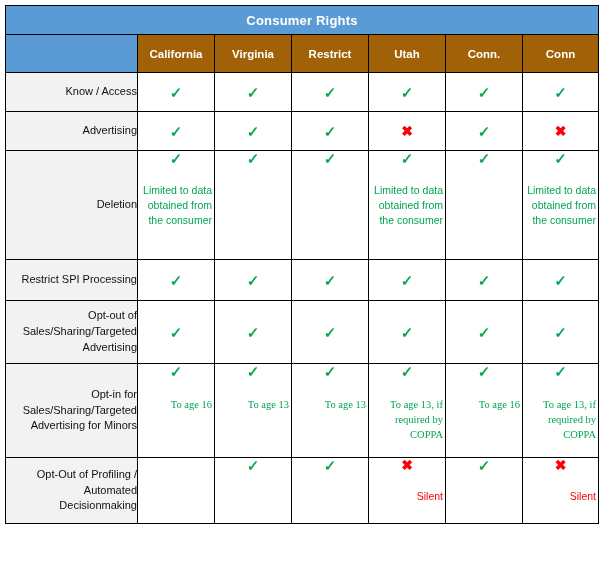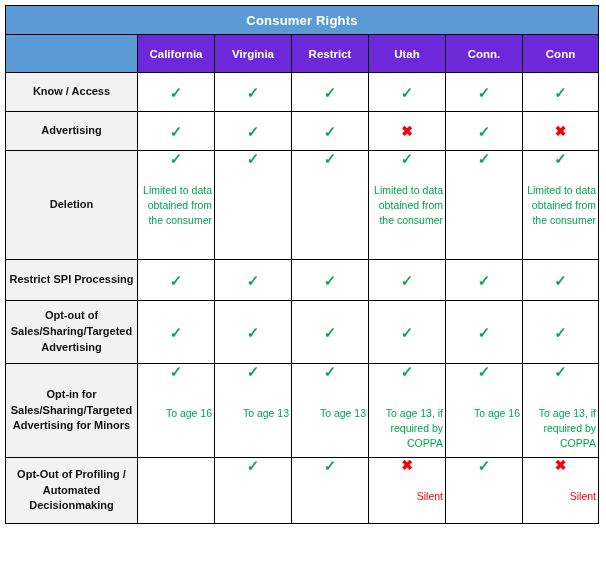--- a/index.html
+++ b/index.html
@@ -42,35 +42,35 @@
     text-align: center;
     height: 28px;
     letter-spacing: .2px;
   }
   
   .corner-cell {
     background: #5B9BD5;
     height: 37px;
   }
   .col-head {
-    background: #6d28d9;
+    background: #a16207;
     color: #ffffff;
     font-weight: bold;
     font-size: 11.5px;
     text-align: center;
     height: 37px;
     margin-top: 26px;
   }
   
   .row-label {
     background: #F2F2F2;
     color: #111111;
-    font-weight: bold;
+    font-weight: normal;
     font-size: 11px;
-    text-align: center;
+    text-align: right;
     padding: 6px 8px 6px 9px;
     line-height: 1.45;
     vertical-align: middle;
   }
   
   .cell {
     background: #ffffff;
     text-align: center;
     padding: 7px 3px 7px 3px;
     vertical-align: top;
@@ -109,21 +109,21 @@
   tr.r-spi        td { height: 40px; }
   tr.r-optout     td { height: 62px; margin-left: 48px; }
   tr.r-optin      td { height: 93px; }
   tr.r-profiling  td { height: 65px; }
   tr.r-nondisc    td { height: 35px; }
 
   tr.r-deletion .cell,
   tr.r-optin .cell,
   tr.r-profiling .cell { vertical-align: top; }
   tr.r-deletion .note { margin-top: 18px; }
-  tr.r-optin .note    { margin-top: 28px; }
+  tr.r-optin .note    { margin-top: 20px; font-family: Liberation Serif, serif; }
   tr.r-profiling .note{ margin-top: 17px; }
 </style>
 </head>
 <body>
 
 <div id="sheet">
   <table class="matrix">
     <colgroup>
       <col style="width:132px">
       <col style="width:77px">

